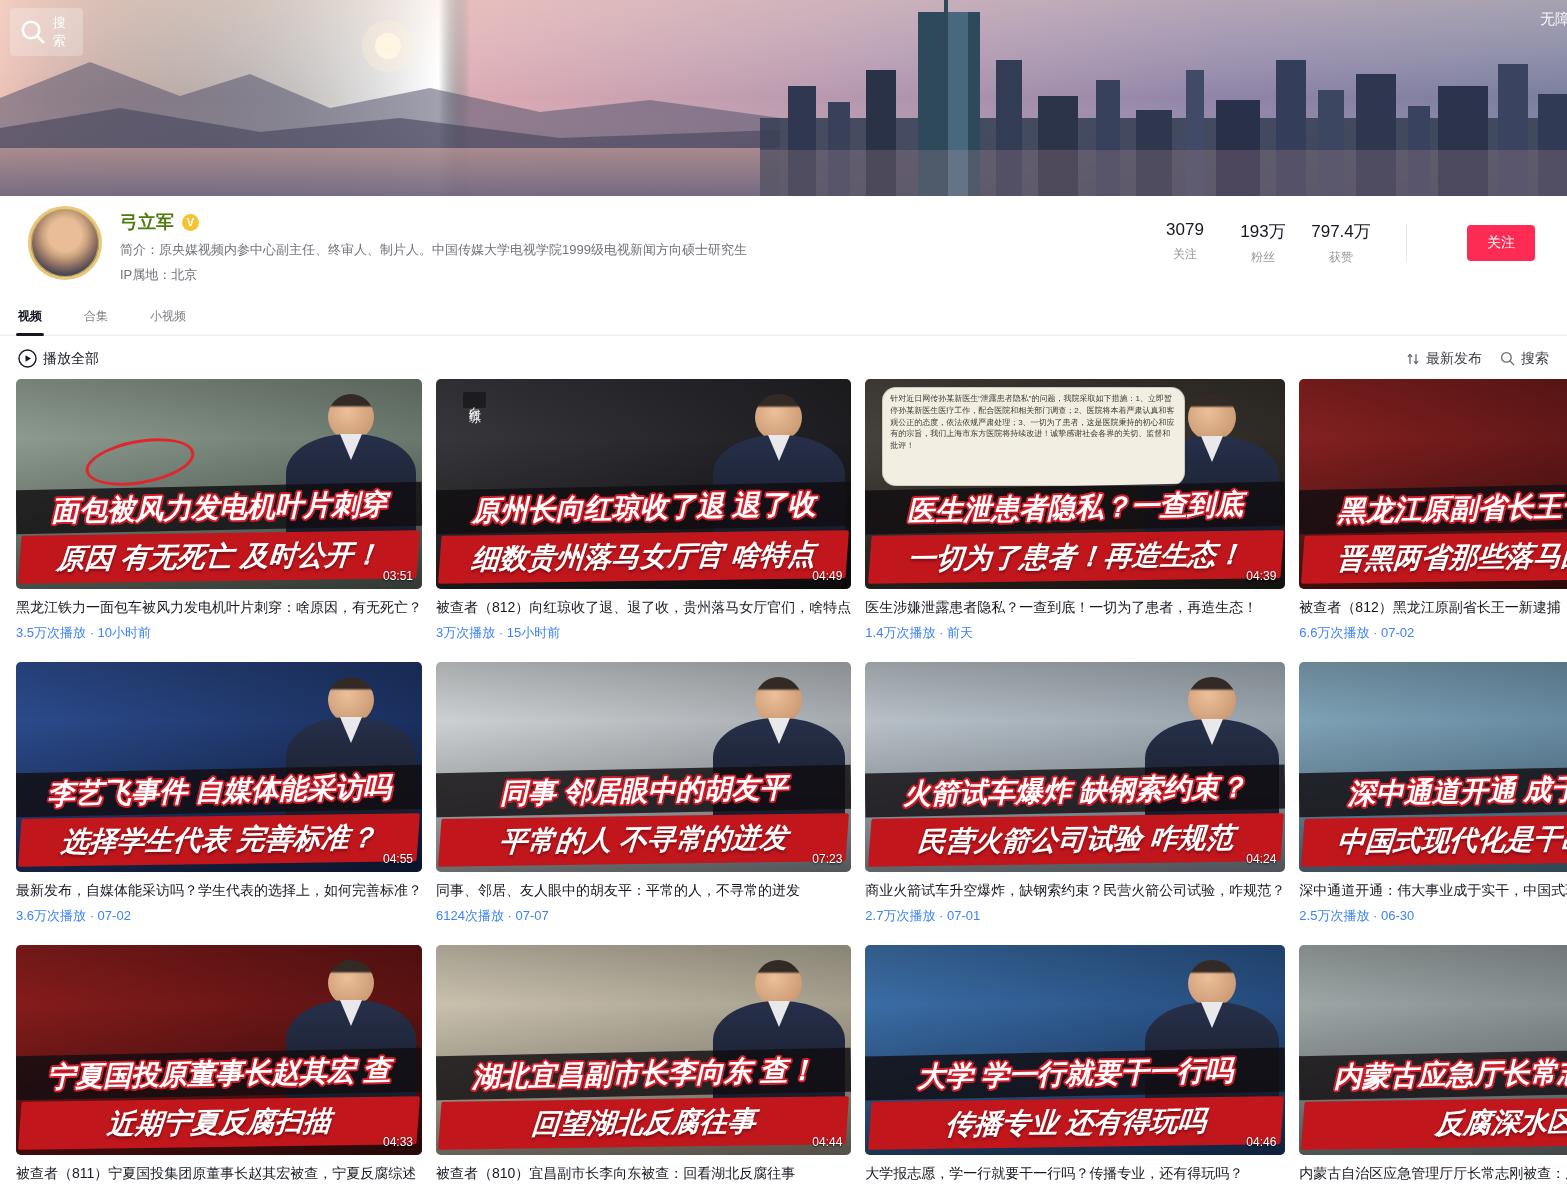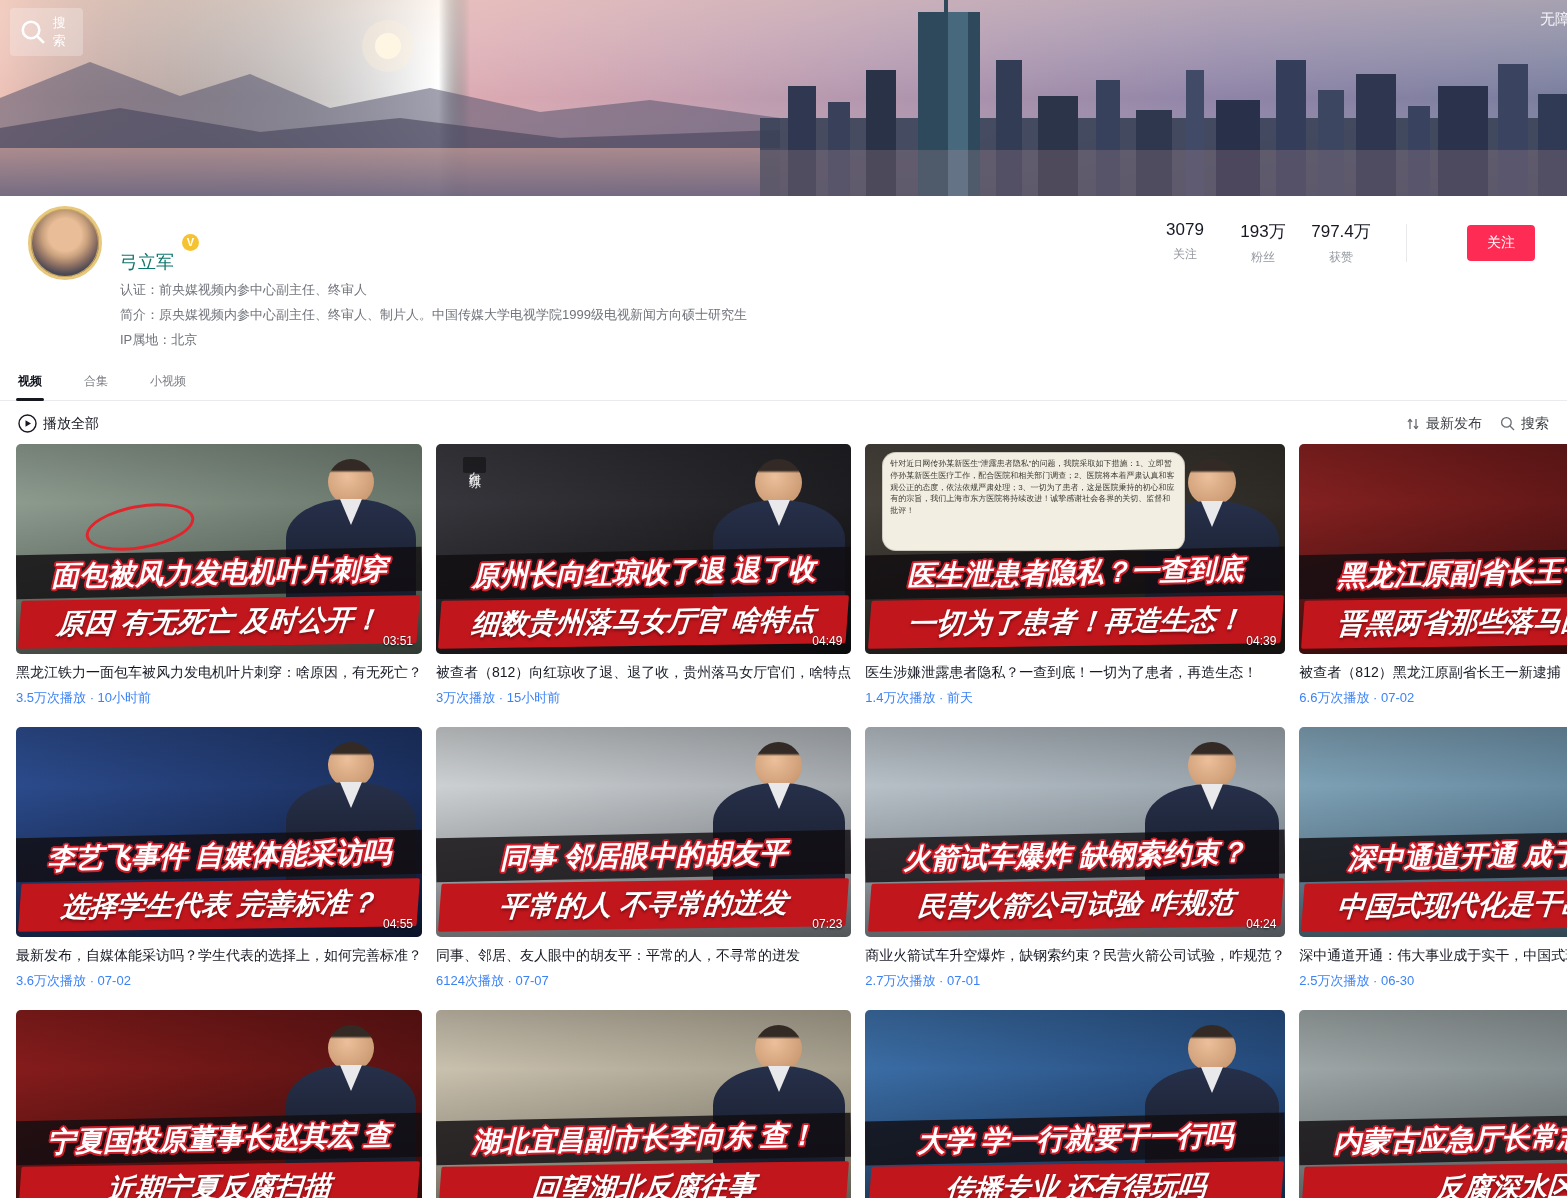--- a/index.html
+++ b/index.html
@@ -15,21 +15,21 @@
   .hero-corner { position:absolute; top:10px; right:0; width:27px; overflow:hidden;
     color:rgba(255,255,255,.9); font-size:15px; white-space:nowrap; }
 
   
   .profile { display:flex; align-items:flex-start; padding:10px 16px 0 16px; }
   .avatar { width:74px; height:74px; border-radius:50%; flex:0 0 auto; margin:0 18px 0 12px;
     background:radial-gradient(circle at 50% 38%, #e8bd97 0 30%, #caa27e 42%, #8d6f63 58%, #4c4a55 72%, #2e2f3c 100%);
     border:3px solid #e8c87c; box-shadow:0 0 0 1px #c9a45a inset; cursor:pointer; }
   .p-info { flex:1 1 auto; padding-top:4px; }
   .p-name-row { display:flex; align-items:center; gap:8px; }
-  .p-name { font-size:18px; font-weight:400; color:#0f766e;margin-top:40px; }
+  .p-name { font-size:18px; font-weight:700; color:#4d7c0f; }
   .p-badge { width:17px; height:17px; border-radius:50%; background:#f5c332; color:#fff;
     font-size:11px; font-weight:700; display:flex; align-items:center; justify-content:center; }
   .p-line { font-size:13px; color:#70737b; margin-top:7px; }
   .p-right { display:flex; align-items:center; padding-top:14px; }
   .p-stats { display:flex; align-items:flex-start; }
   .stat { text-align:center; min-width:78px; }
   .stat-v { font-size:17px; font-weight:500; color:#161823; }
   .stat-l { font-size:12px; color:#9499a0; margin-top:6px; }
   .stat-div { width:1px; height:38px; background:#e8e8ea; margin:0 26px; }
   .follow-btn { width:68px; height:36px; border:none; border-radius:4px; background:#fe2c55;
@@ -155,21 +155,20 @@
   <div class="hero-corner">无障碍</div>
 </div>
 
 <div class="profile">
   <div class="avatar"></div>
   <div class="p-info">
     <div class="p-name-row">
       <span class="p-name">弓立军</span>
       <span class="p-badge">V</span>
     </div>
-    <div class="p-line">认证：前央媒视频内参中心副主任、终审人</div>
     <div class="p-line">简介：原央媒视频内参中心副主任、终审人、制片人。中国传媒大学电视学院1999级电视新闻方向硕士研究生</div>
     <div class="p-line">IP属地：北京</div>
   </div>
   <div class="p-right">
     <div class="p-stats">
       <div class="stat">
         <div class="stat-v">3079</div>
         <div class="stat-l">关注</div>
       </div>
       <div class="stat">

